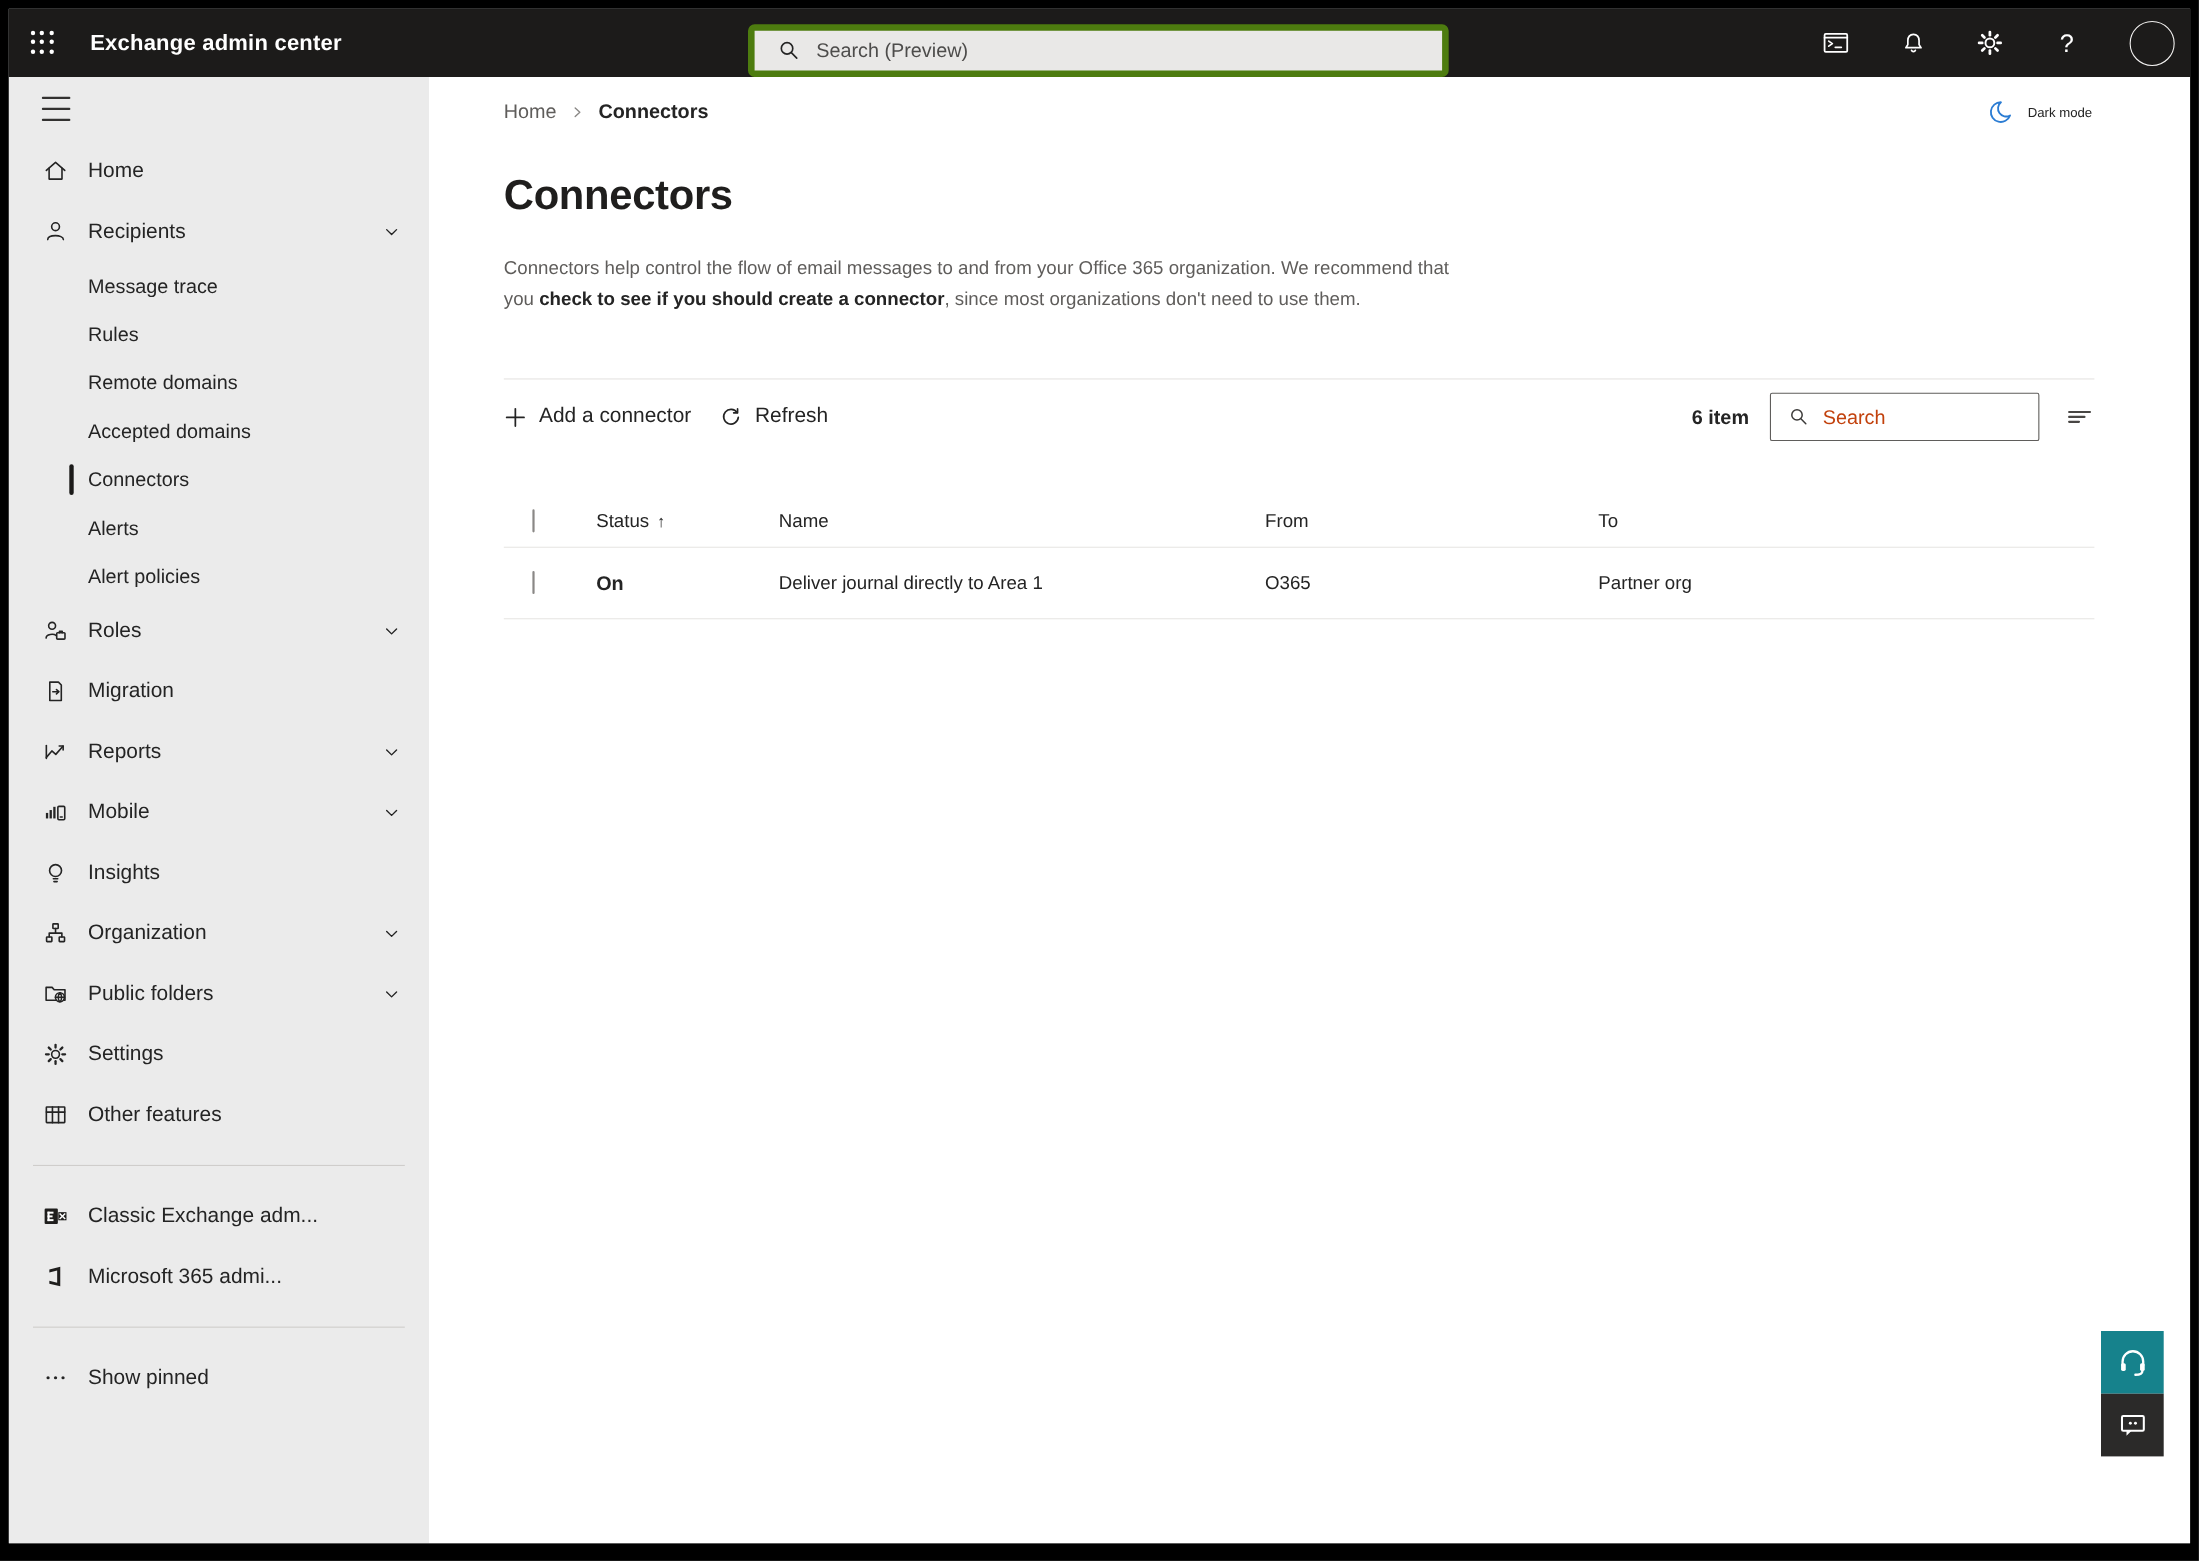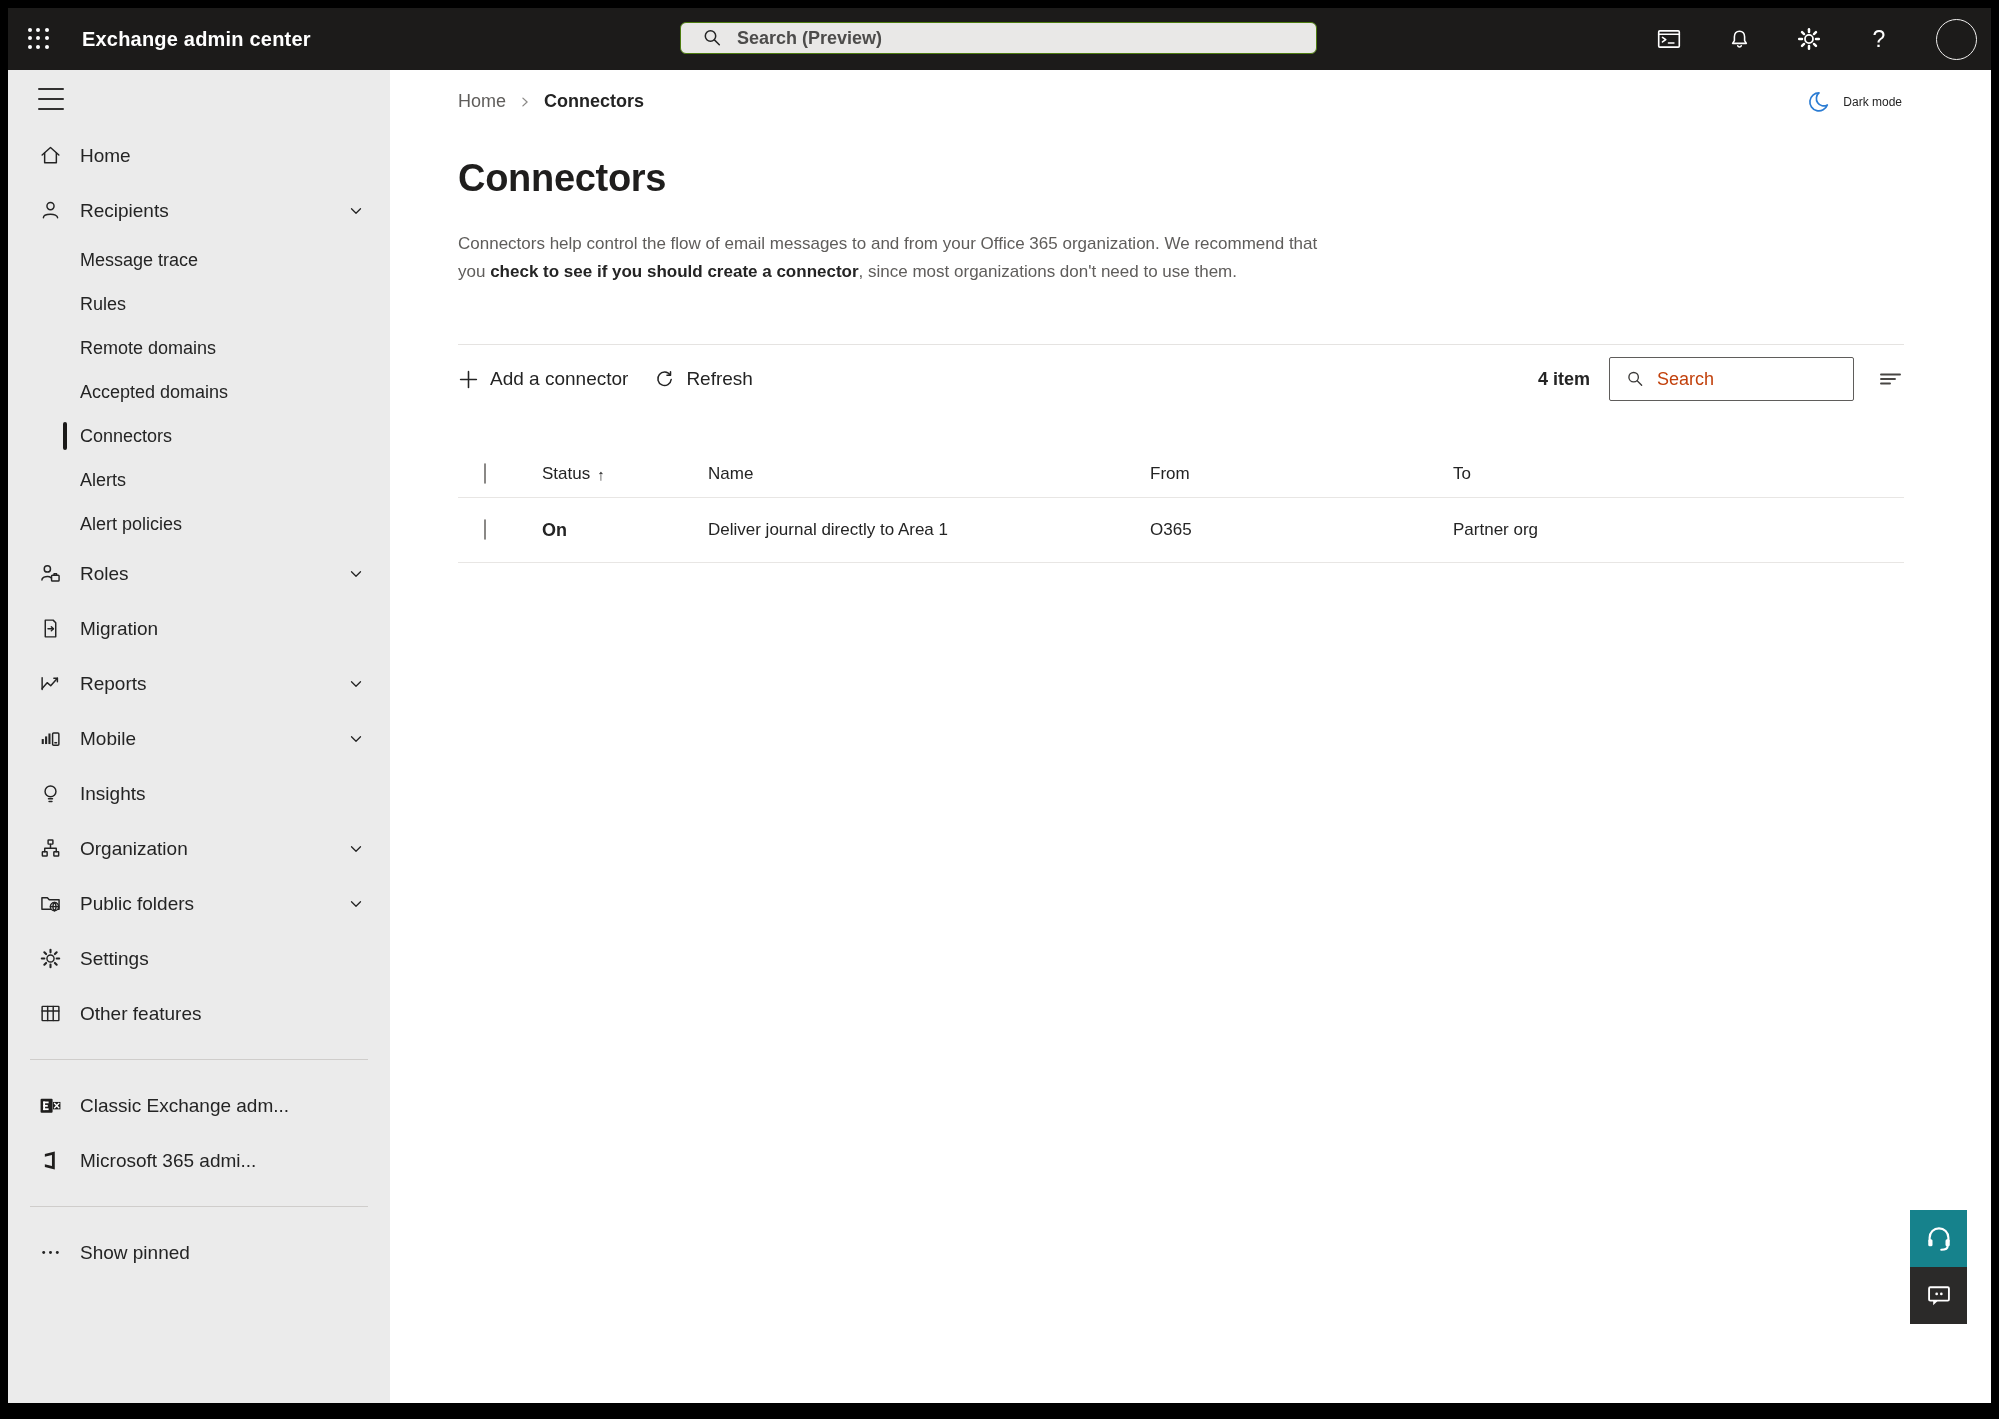--- a/index.html
+++ b/index.html
@@ -8,21 +8,21 @@
     font-family:"Liberation Sans","DejaVu Sans",sans-serif;
     -webkit-font-smoothing:antialiased;overflow:hidden;color:#242424;
   }
   .screen{position:absolute;left:8px;top:8px;width:1983px;height:1395px;background:#fff;overflow:hidden;}
 
   
   .topbar{position:relative;height:62px;background:#1c1b1a;display:flex;align-items:center;}
   .waffle{width:34px;height:34px;margin-left:14px;display:grid;grid-template-columns:repeat(3,1fr);gap:3px;padding:6px;box-sizing:border-box;cursor:pointer;}
   .waffle i{width:4px;height:4px;background:#fff;border-radius:50%;}
   .app-title{color:#fff;font-size:20px;font-weight:700;margin-left:26px;letter-spacing:.2px;}
-  .top-search{position:absolute;left:672px;top:14px;width:637px;height:32px;background:#e9e8e7;border-radius:6px;display:flex;align-items:center;box-sizing:border-box;border:1px solid #4d7c0f;font-weight:bold;}
+  .top-search{position:absolute;left:672px;top:14px;width:637px;height:48px;background:#e9e8e7;border-radius:6px;display:flex;align-items:center;box-sizing:border-box;border:6px solid #4d7c0f;}
   .top-search svg{margin-left:20px;}
   .top-search .ph{margin-left:14px;font-size:18px;color:#4d4c4b;}
   .top-icons{margin-left:auto;display:flex;align-items:center;gap:44px;padding-right:14px;}
   .tp-ic{width:26px;height:26px;display:flex;align-items:center;justify-content:center;cursor:pointer;}
   .help-q{color:#fff;font-size:23px;font-weight:400;}
   .avatar{width:41px;height:41px;border:1.6px solid #f1f0ef;border-radius:50%;box-sizing:border-box;cursor:pointer;}
 
   
   .body-row{display:flex;height:1333px;}
   .sidebar{width:382px;background:#ebebeb;flex:none;box-sizing:border-box;padding-top:14px;overflow:hidden;}
@@ -412,21 +412,21 @@
         </div>
         <div class="tb-btn">
           <svg width="21" height="21" viewBox="0 0 22 22" style="stroke:#242424;fill:none;stroke-width:1.6;stroke-linecap:round;stroke-linejoin:round;">
               <path d="M16.9 6.4 A7 7 0 1 0 18 11"></path>
               <polyline points="17.3,2.9 17.3,6.6 13.6,6.6"></polyline>
             </svg>
           <span>Refresh</span>
         </div>
 
         <div class="tb-right">
-          <span class="item-count">4 item</span>
+          <span class="item-count">6 item</span>
           <div class="tbl-search">
             <svg width="20" height="20" viewBox="0 0 22 22" style="stroke:#3b3a39;fill:none;stroke-width:1.5;stroke-linecap:round;">
                 <circle cx="9.5" cy="9" r="5.2"></circle>
                 <line x1="13.4" y1="12.9" x2="18.3" y2="17.8"></line>
               </svg>
             <span class="ph">Search</span>
           </div>
           <span class="filter-ic">
             <svg width="26" height="22" viewBox="0 0 26 22" style="stroke:#484644;stroke-width:1.9;stroke-linecap:round;">
                 <line x1="3" y1="6.5" x2="22" y2="6.5"></line>

